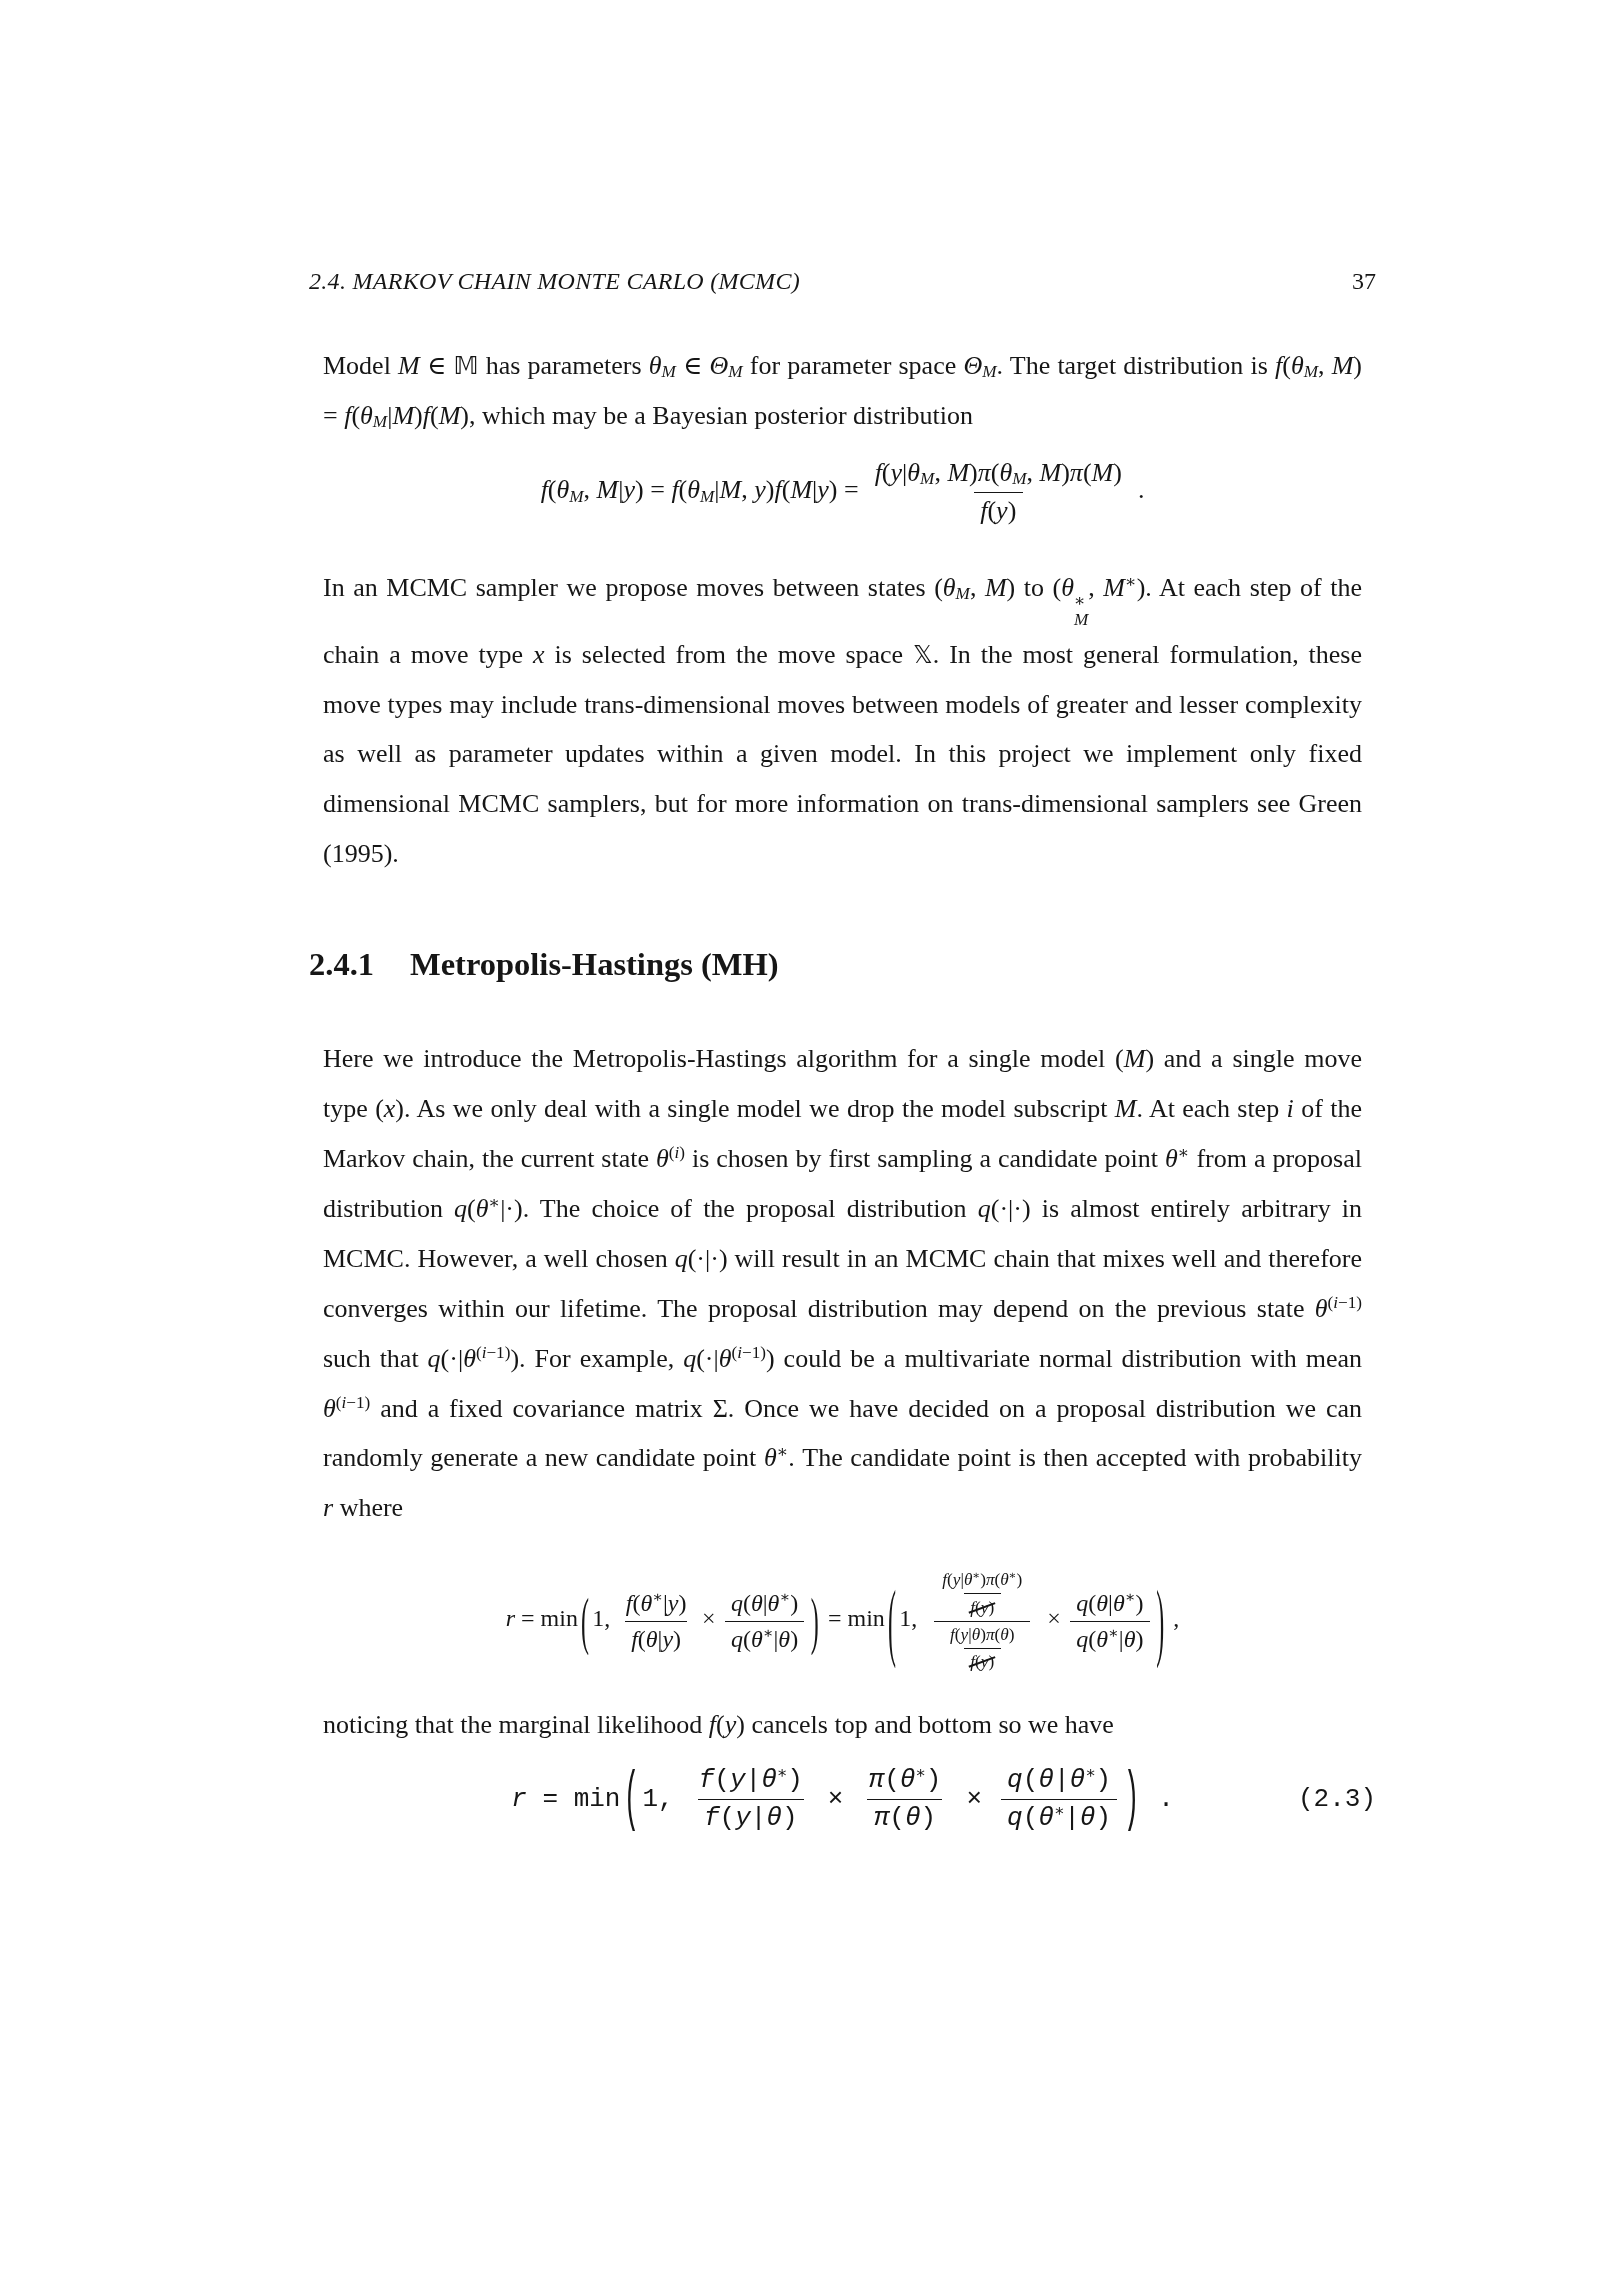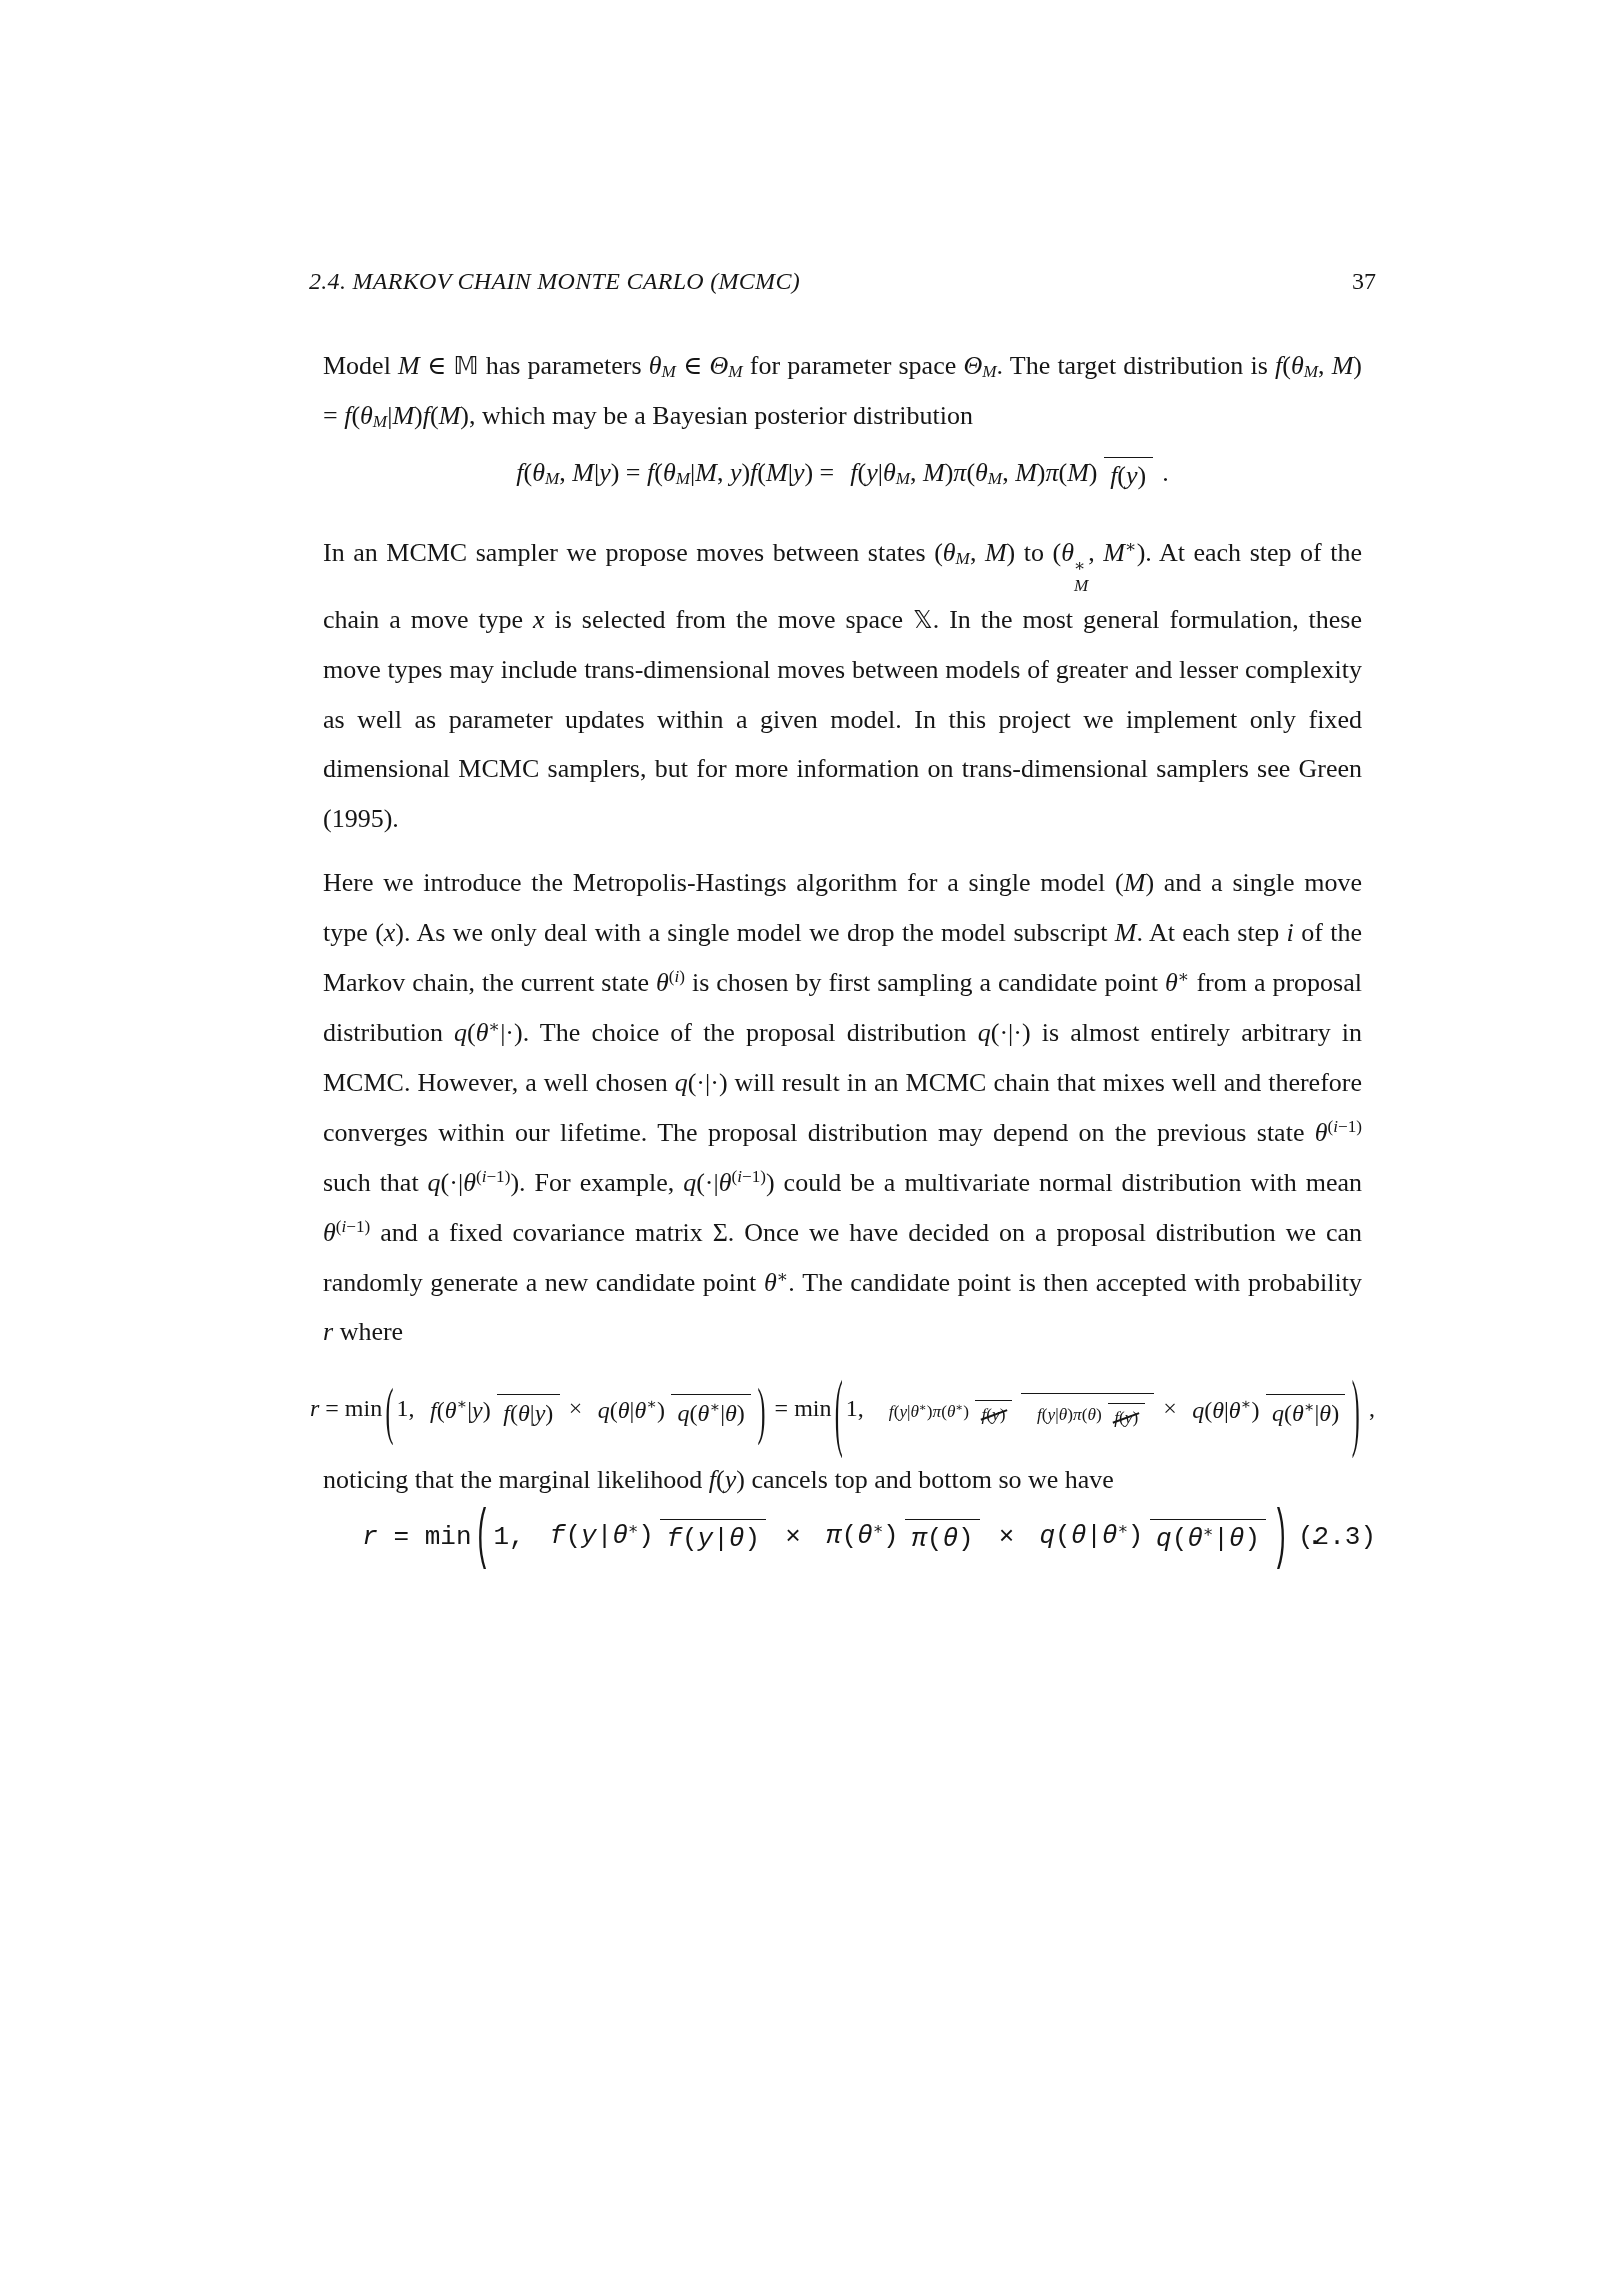--- a/index.html
+++ b/index.html
@@ -27,21 +27,21 @@
   .eq-number { position: absolute; right: 0; top: 50%; transform: translateY(-50%); font-size: 26px; }
 
   .section-heading { display: flex; gap: 36px; align-items: baseline; font-size: 32.5px; font-weight: 700; margin: 67px 0 51px; }
 
   
   .mi { font-style: italic; }
   .mbb { font-family: "DejaVu Sans", "DejaVu Serif", sans-serif; font-size: 0.94em; }
   .msup { font-size: 0.66em; vertical-align: 0.55em; line-height: 0; }
   .msub { font-size: 0.66em; vertical-align: -0.2em; line-height: 0; }
   .mss { display: inline-flex; flex-direction: column; align-items: flex-start; font-size: 0.66em; line-height: 1.12; vertical-align: -0.62em; }
-  .mfrac { display: inline-flex; flex-direction: row; align-items: center; vertical-align: middle; line-height: 1.25; margin: 0 3.2px; text-align: left; }
+  .mfrac { display: inline-flex; flex-direction: column; align-items: center; vertical-align: middle; line-height: 1.25; margin: 0 3.2px; text-align: left; }
   .mnum { padding: 0 6.3px 2.4px; }
   .mden { border-top: 1.9px solid currentColor; padding: 2.4px 6.3px 0; }
   .mcancel { position: relative; display: inline-block; }
   .mcancel::after { content: ""; position: absolute; left: -8%; right: -8%; top: 46%; border-top: 2.1px solid currentColor; transform: rotate(-20deg); }
   .mbig { display: inline-block; vertical-align: middle; margin: 0 3.2px; line-height: 1; }
   .msz { line-height: 1.2; }
 </style>
 </head>
 <body>
 
@@ -60,20 +60,24 @@
             <span class="mnum"><span class="mi">f</span>(<span class="mi">y</span>|<span class="mi">θ</span><span class="msub"><span class="mi">M</span></span>, <span class="mi">M</span>)<span class="mi">π</span>(<span class="mi">θ</span><span class="msub"><span class="mi">M</span></span>, <span class="mi">M</span>)<span class="mi">π</span>(<span class="mi">M</span>)</span>
             <span class="mden"><span class="mi">f</span>(<span class="mi">y</span>)</span>
           </span> .</span>
     </div>
 
     <p class="body-par">In an MCMC sampler we propose moves between states (<span class="mi">θ</span><span class="msub"><span class="mi">M</span></span>, <span class="mi">M</span>) to (<span class="mi">θ</span><span class="mss">
           <span class="mss-u">∗</span>
           <span class="mss-d"><span class="mi">M</span></span>
         </span>, <span class="mi">M</span><span class="msup">∗</span>). At each step of the chain a move type <span class="mi">x</span> is selected from the move space <span class="mbb">𝕏</span>. In the most general formulation, these move types may include trans-dimensional moves between models of greater and lesser complexity as well as parameter updates within a given model. In this project we implement only fixed dimensional MCMC samplers, but for more information on trans-dimensional samplers see Green (1995).</p>
 
+    <div class="section-heading">
+      <span>2.4.1</span>
+      <span>Metropolis-Hastings (MH)</span>
+    </div>
 
     <p class="body-par">Here we introduce the Metropolis-Hastings algorithm for a single model (<span class="mi">M</span>) and a single move type (<span class="mi">x</span>). As we only deal with a single model we drop the model subscript <span class="mi">M</span>. At each step <span class="mi">i</span> of the Markov chain, the current state <span class="mi">θ</span><span class="msup">(<span class="mi">i</span>)</span> is chosen by first sampling a candidate point <span class="mi">θ</span><span class="msup">∗</span> from a proposal distribution <span class="mi">q</span>(<span class="mi">θ</span><span class="msup">∗</span>|·). The choice of the proposal distribution <span class="mi">q</span>(·|·) is almost entirely arbitrary in MCMC. However, a well chosen <span class="mi">q</span>(·|·) will result in an MCMC chain that mixes well and therefore converges within our lifetime. The proposal distribution may depend on the previous state <span class="mi">θ</span><span class="msup">(<span class="mi">i</span>−1)</span> such that <span class="mi">q</span>(·|<span class="mi">θ</span><span class="msup">(<span class="mi">i</span>−1)</span>). For example, <span class="mi">q</span>(·|<span class="mi">θ</span><span class="msup">(<span class="mi">i</span>−1)</span>) could be a multivariate normal distribution with mean <span class="mi">θ</span><span class="msup">(<span class="mi">i</span>−1)</span> and a fixed covariance matrix Σ. Once we have decided on a proposal distribution we can randomly generate a new candidate point <span class="mi">θ</span><span class="msup">∗</span>. The candidate point is then accepted with probability <span class="mi">r</span> where</p>
 
     <div class="display-eq eq2">
       <span class="eq-line"><span class="mi">r</span> = min<span class="mbig" style="transform: scaleY(2.6);">(</span>1, <span class="mfrac">
             <span class="mnum"><span class="mi">f</span>(<span class="mi">θ</span><span class="msup">∗</span>|<span class="mi">y</span>)</span>
             <span class="mden"><span class="mi">f</span>(<span class="mi">θ</span>|<span class="mi">y</span>)</span>
           </span> × <span class="mfrac">
             <span class="mnum"><span class="mi">q</span>(<span class="mi">θ</span>|<span class="mi">θ</span><span class="msup">∗</span>)</span>
             <span class="mden"><span class="mi">q</span>(<span class="mi">θ</span><span class="msup">∗</span>|<span class="mi">θ</span>)</span>

